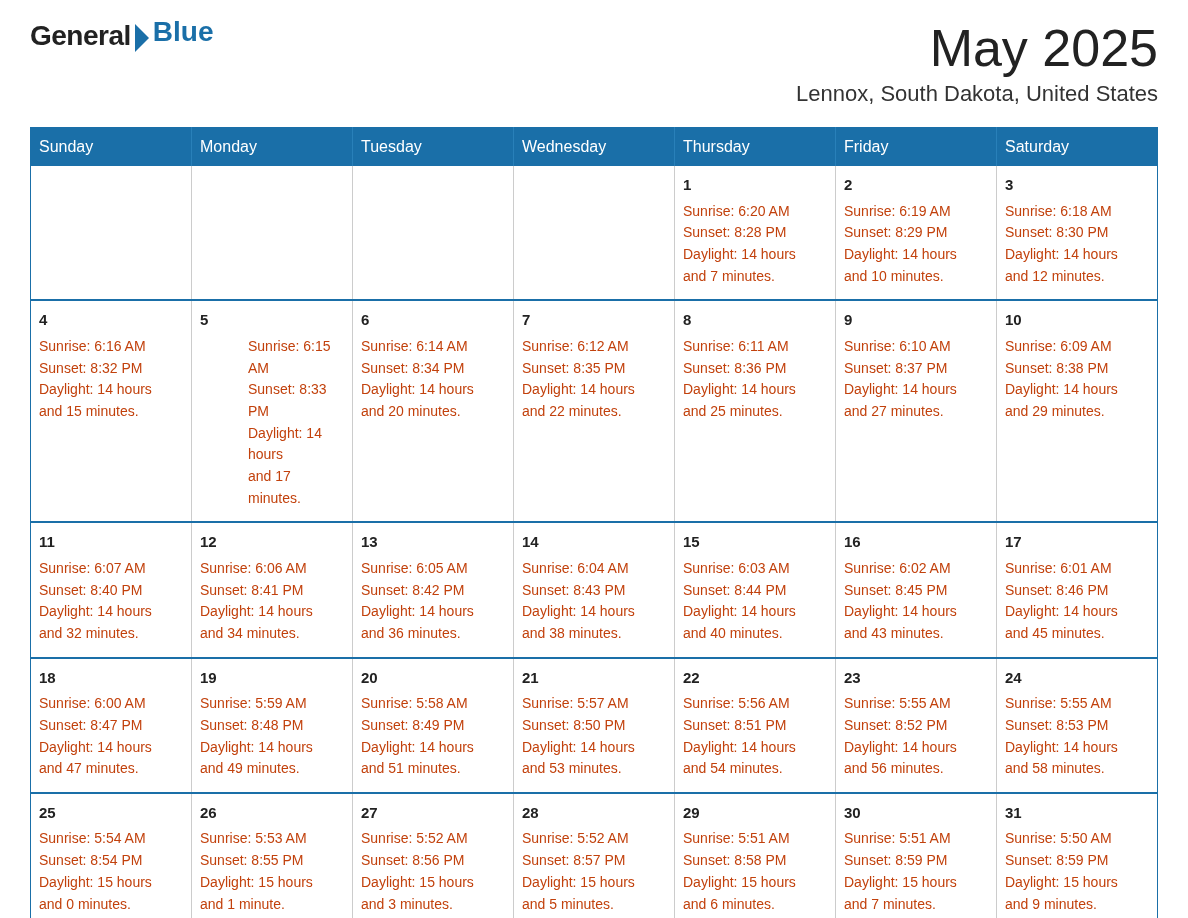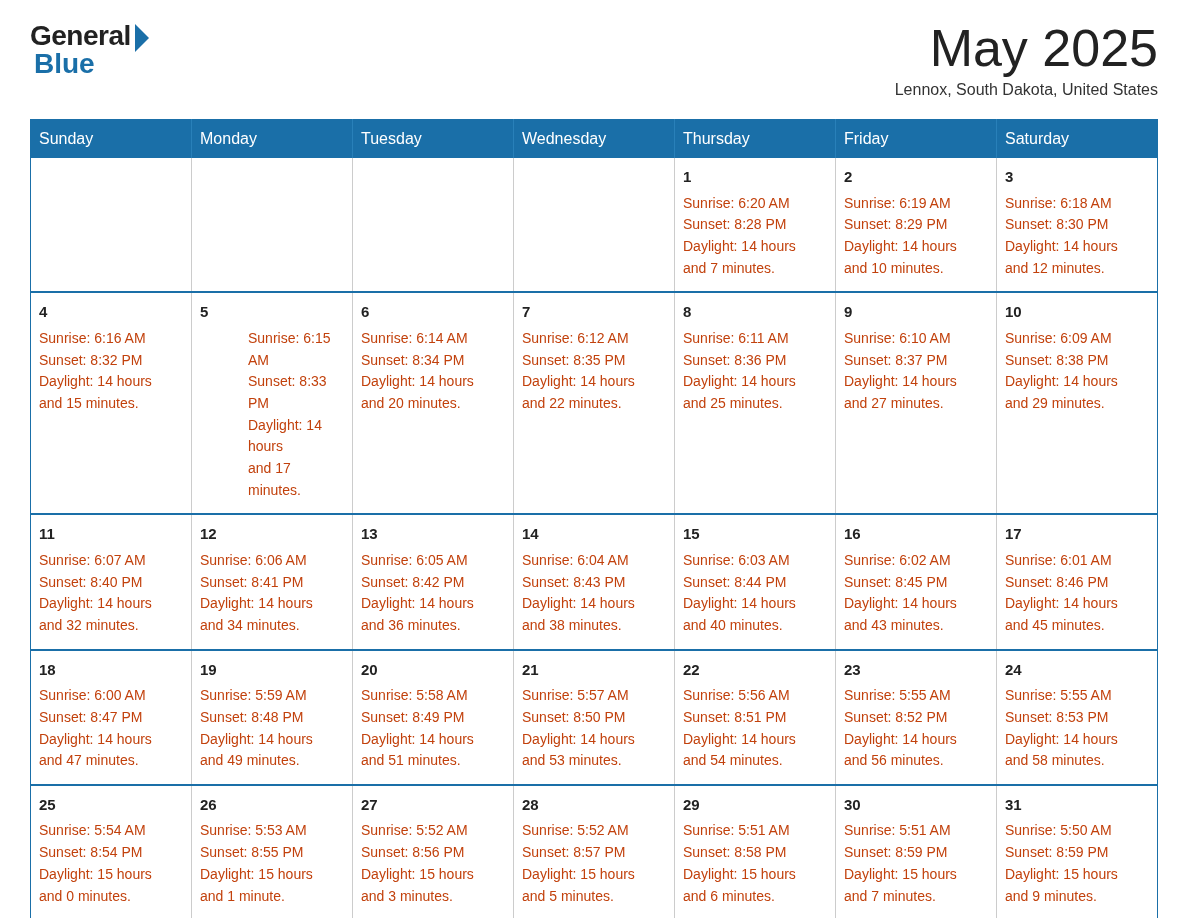--- a/index.html
+++ b/index.html
@@ -12,21 +12,20 @@
       min-height: 918px;
     }
     .header {
       display: flex;
       justify-content: space-between;
       align-items: flex-start;
       margin-bottom: 20px;
     }
     .logo {
       display: flex;
-      flex-direction: column;
       align-items: flex-start;
     }
     .logo-top {
       display: flex;
       align-items: center;
     }
     .logo-general {
       font-size: 28px;
       font-weight: bold;
       color: #222;
@@ -51,21 +50,21 @@
     .title-section {
       text-align: right;
     }
     .month-title {
       font-size: 52px;
       font-weight: normal;
       color: #222;
       line-height: 1.1;
     }
     .location-title {
-      font-size: 16px;
+      font-size: 22px;
       color: #333;
       margin-top: 4px;
     }
     .calendar {
       width: 100%;
       border-collapse: collapse;
       border: 1px solid #1a6fa8;
     }
     .calendar thead tr {
       background-color: #1a6fa8;

